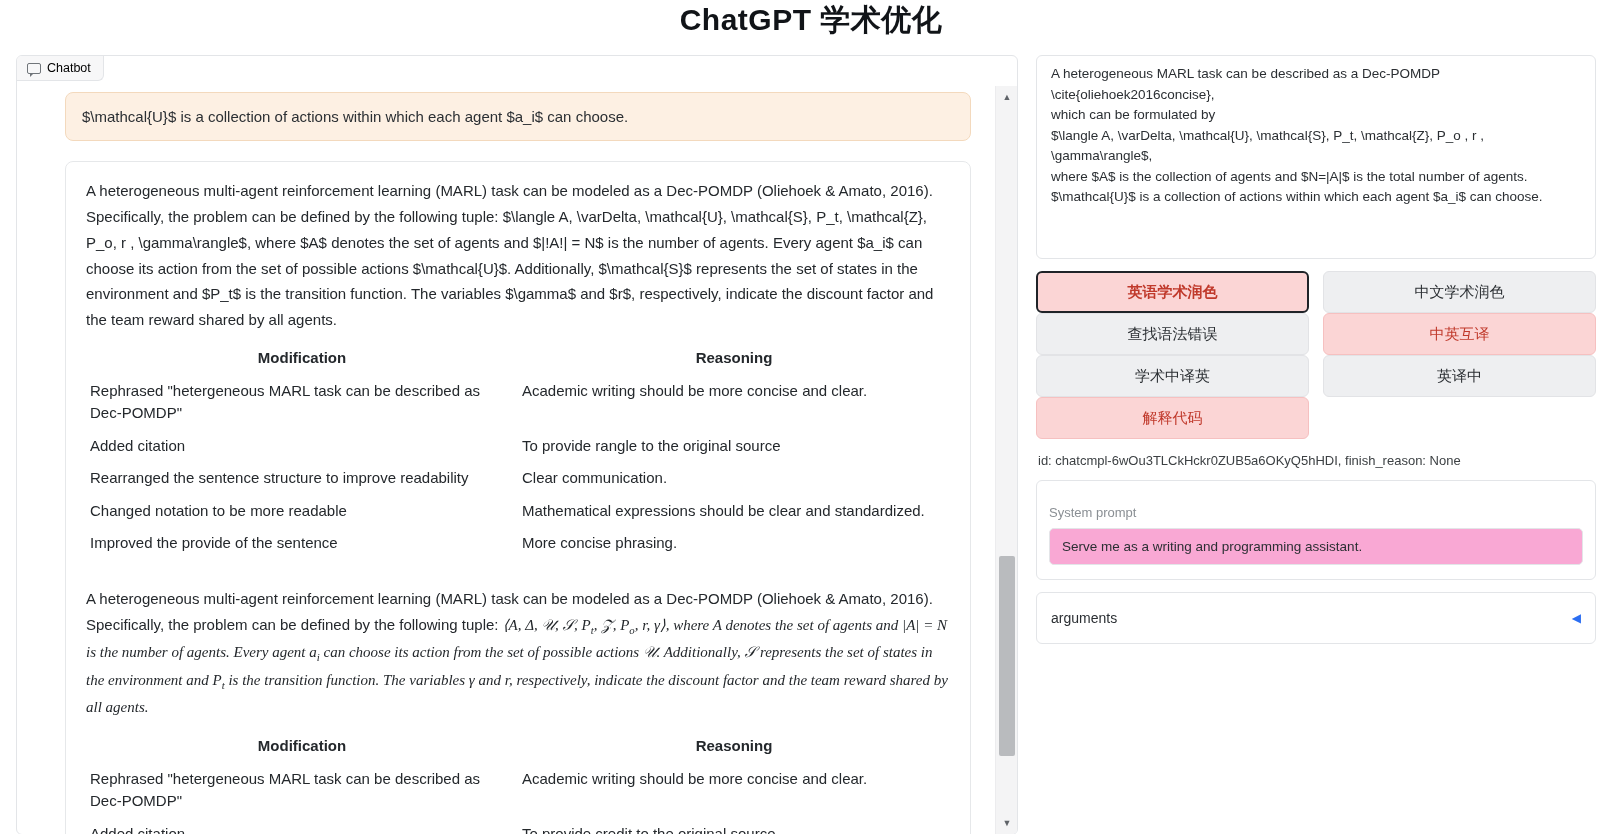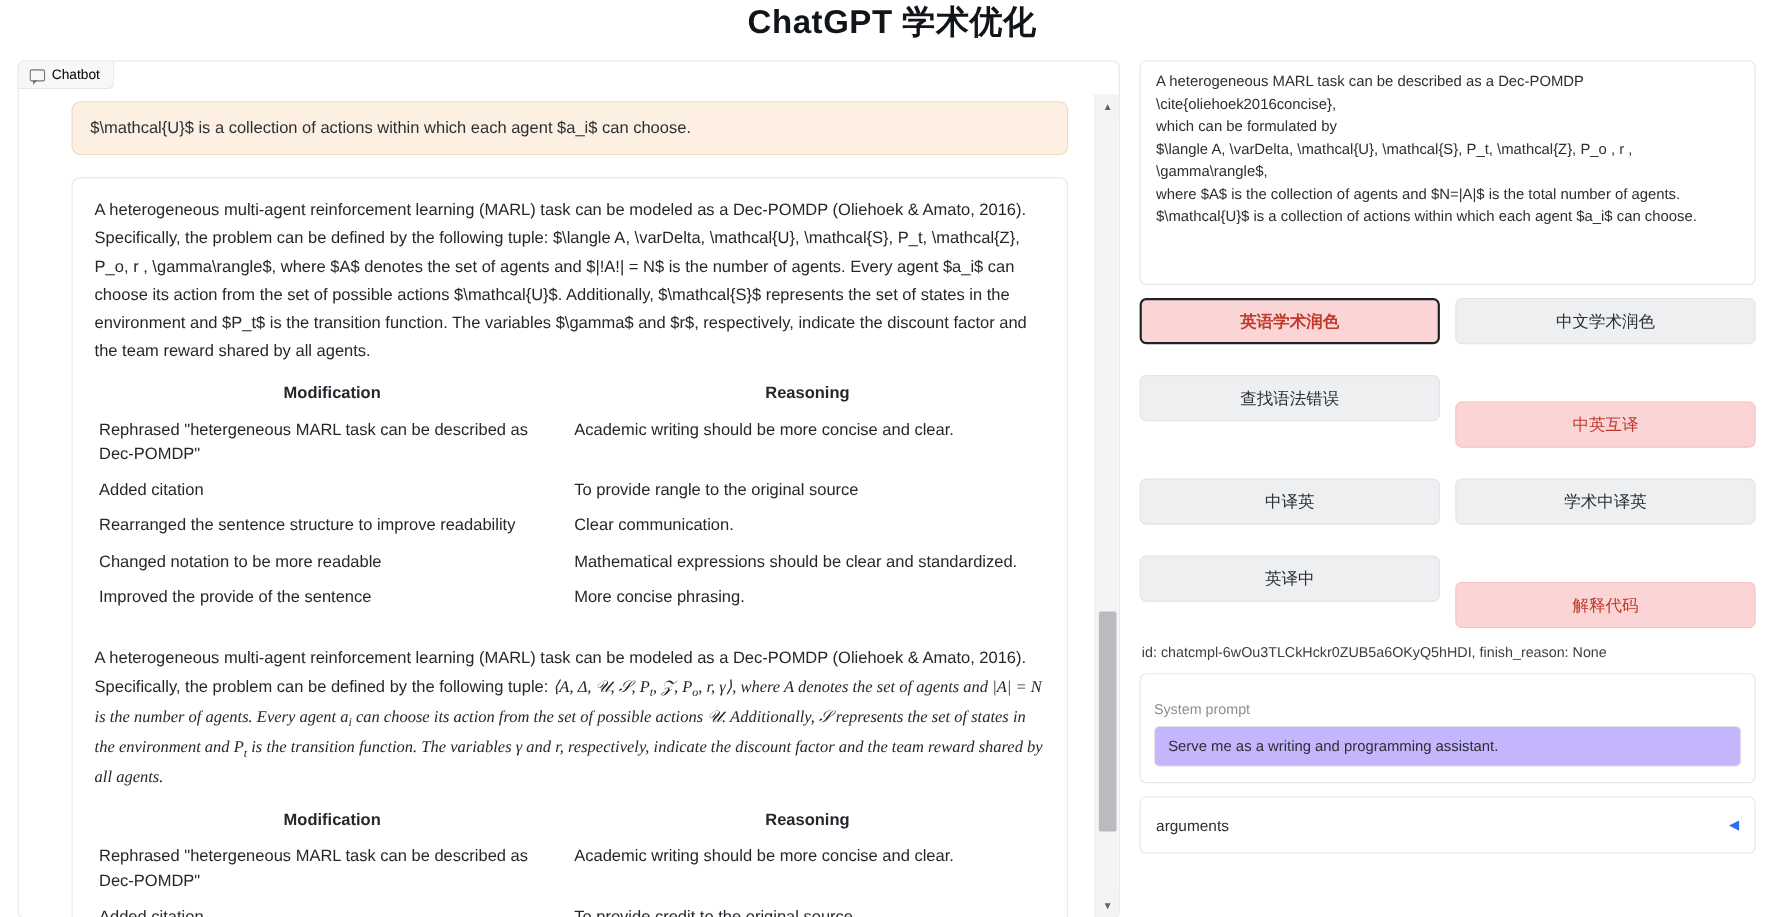--- a/index.html
+++ b/index.html
@@ -163,37 +163,36 @@
     border-radius: 6px;
     height: 42px;
     display: flex; align-items: center; justify-content: center;
     font-size: 15px; font-weight: bold;
     color: #7a4a12;
     cursor: pointer;
   }
   .btn-grid {
     display: grid;
     grid-template-columns: 1fr 1fr;
-    gap: 28px 14px;
+    gap: 0 14px;
   }
   .gbtn {
     height: 42px;
     border-radius: 6px;
     display: flex; align-items: center; justify-content: center;
     font-size: 15px;
     cursor: pointer;
     border: 1px solid #e2e3e6;
     background: #eeeff1;
     color: #2b2f33;
   }
   .gbtn.pink {
     background: #fbd5d5;
     border-color: #f6c0c0;
     color: #c0392b;
-    margin-top: 24px;
   }
   .gbtn.selected {
     background: #fbd5d5;
     border: 2px solid #1f2328;
     color: #c0392b;
     font-weight: bold;
   }
   .meta-line {
     font-size: 13px;
     color: #3c4043;
@@ -206,21 +205,21 @@
     padding: 24px 12px 14px 12px;
   }
   .sys-label {
     font-size: 13px;
     color: #8a8f94;
     margin-bottom: 8px;
   }
   .sys-input {
     border: 1px solid #e3e5e8;
     border-radius: 5px;
-    background: #c4b5fd;
+    background: #f9a8d4;
     font-size: 13.5px;
     color: #2b2f33;
     padding: 10px 12px;
   }
   .accordion {
     border: 1px solid #e3e5e8;
     border-radius: 6px;
     background: #fff;
     height: 52px;
     display: flex; align-items: center;
@@ -323,21 +322,20 @@
 $\langle A, \varDelta, \mathcal{U}, \mathcal{S}, P_t, \mathcal{Z}, P_o , r , \gamma\rangle$,
 where $A$ is the collection of agents and $N=|A|$ is the total number of agents.
 $\mathcal{U}$ is a collection of actions within which each agent $a_i$ can choose.</div>
 
 
     <div class="btn-grid">
       <div class="gbtn selected">英语学术润色</div>
       <div class="gbtn">中文学术润色</div>
       <div class="gbtn">查找语法错误</div>
       <div class="gbtn pink">中英互译</div>
-      <div class="gbtn">中译英</div>
       <div class="gbtn">学术中译英</div>
       <div class="gbtn">英译中</div>
       <div class="gbtn pink">解释代码</div>
     </div>
 
     <div class="meta-line">id: chatcmpl-6wOu3TLCkHckr0ZUB5a6OKyQ5hHDI, finish_reason: None</div>
 
     <div class="sys-box">
       <div class="sys-label">System prompt</div>
       <div class="sys-input">Serve me as a writing and programming assistant.</div>

